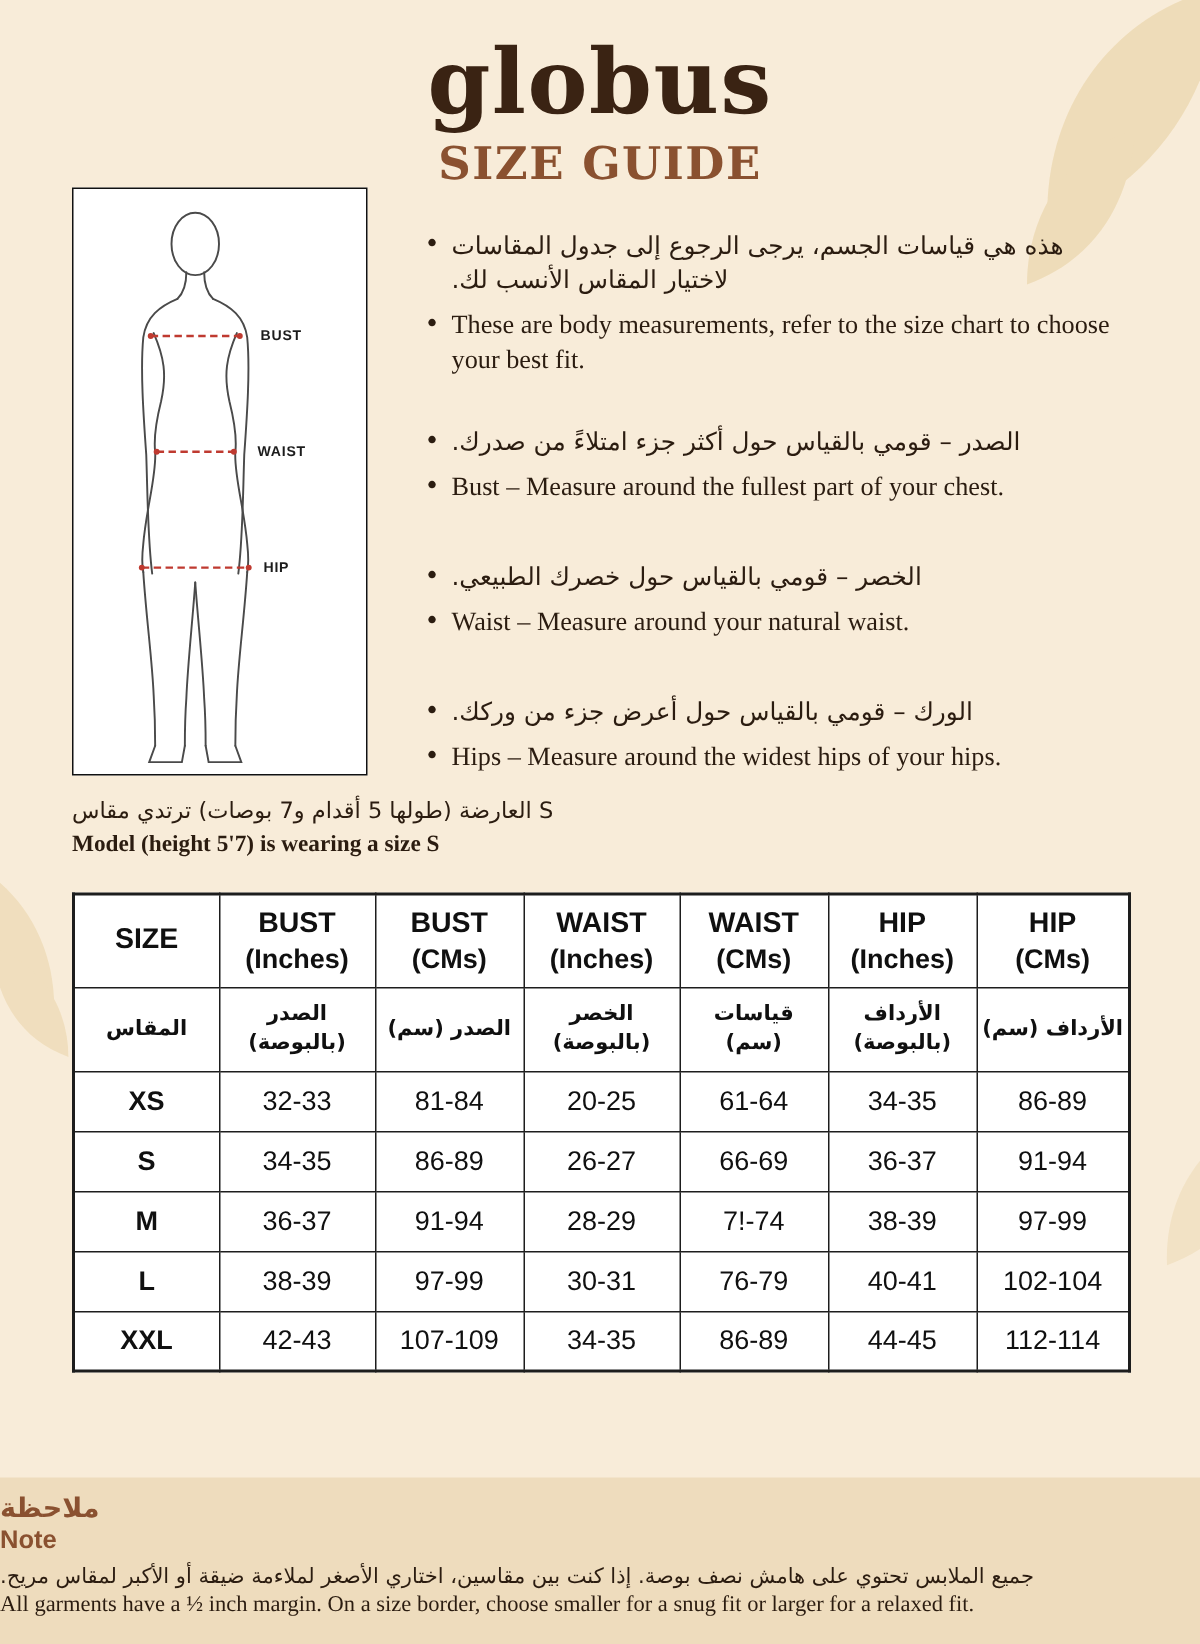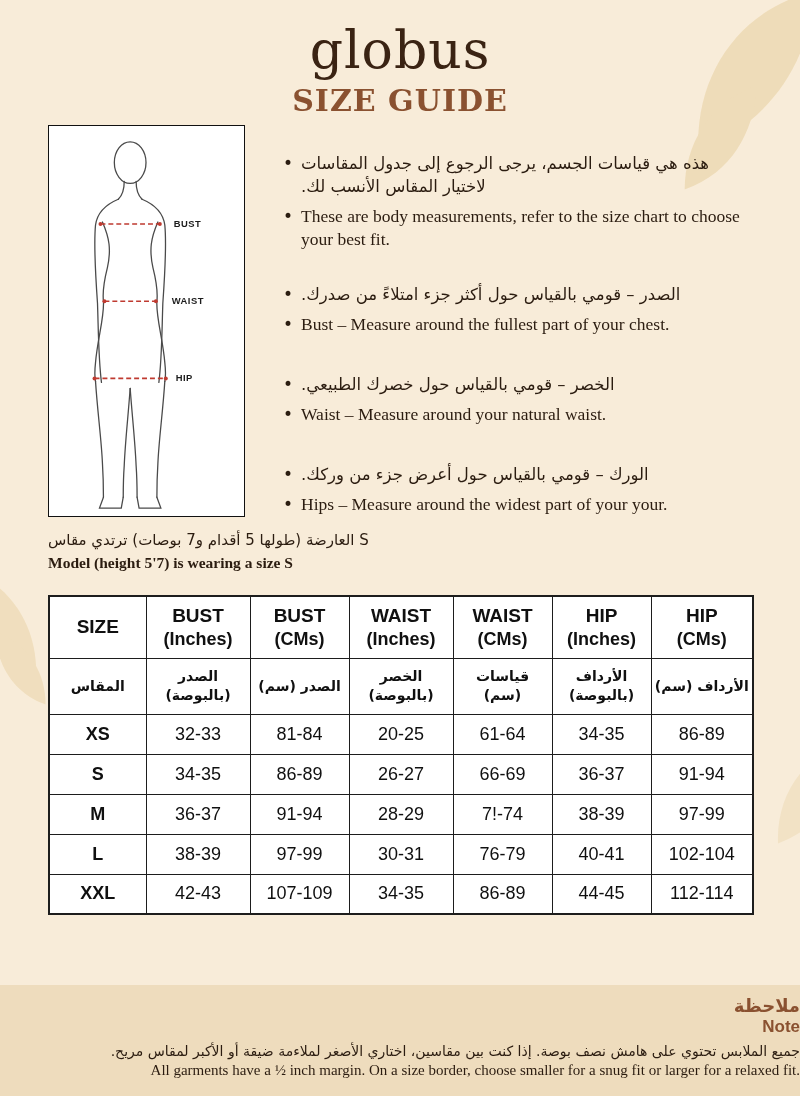--- a/index.html
+++ b/index.html
@@ -15,21 +15,21 @@
   
   .leaf{position:absolute;pointer-events:none;}
   .leaf path{fill:var(--leaf,#ead4a8);}
   .leaf-tr{top:-12px;right:-20px;opacity:.65;}
   .leaf-ml{top:555px;left:-48px;opacity:.55;}
   .leaf-bl{bottom:-18px;left:-35px;opacity:.45;}
   .leaf-mr{top:735px;right:-55px;opacity:.4;}
 
   
   .header{position:absolute;top:22px;left:0;width:100%;text-align:center;}
-  .logo{font-family:"DejaVu Serif",serif;font-weight:400;font-size:52px;line-height:1.1;color:var(--logo_brown,#3a2313);letter-spacing:1px;}
+  .logo{font-family:"DejaVu Serif",serif;font-weight:700;font-size:60px;line-height:1.1;color:var(--logo_brown,#3a2313);letter-spacing:1px;}
   .guide-title{margin-top:4px;font-family:"DejaVu Serif",serif;font-weight:700;font-size:30px;color:var(--accent_brown,#8a5130);letter-spacing:1px;}
 
   
   .figure-box{position:absolute;left:48px;top:125px;width:197px;height:392px;background:#ffffff;border:1.5px solid #111;}
   .figure-box svg{display:block;width:100%;height:100%;}
   .body-line{fill:none;stroke:#4a4a4a;stroke-width:1.3;stroke-linecap:round;}
   .dash-line{fill:none;stroke:var(--measure_red,#bf3a30);stroke-width:1.6;stroke-dasharray:5 3;}
   .dash-dot{fill:var(--measure_red,#bf3a30);}
   .fig-label{font-family:"Liberation Sans",sans-serif;font-weight:bold;font-size:9.5px;letter-spacing:.5px;fill:#1c1c1c;}
 
@@ -52,21 +52,21 @@
   .size-table{position:absolute;left:48px;top:595px;width:704px;border-collapse:collapse;background:#fff;table-layout:fixed;padding-left:13px;}
   .size-table td,.size-table th{border:1px solid var(--table_border,#1d1d1d);text-align:center;vertical-align:middle;padding:2px 2px;color:#101010;}
   .size-table{border:2px solid var(--table_border,#1d1d1d);}
   tr.hdr-en th{height:62px;font-family:"Liberation Sans",sans-serif;font-weight:bold;font-size:19px;line-height:1.25;}
   tr.hdr-en .l2{display:block;font-size:18px;}
   tr.hdr-ar th{height:56px;font-family:"DejaVu Sans",sans-serif;font-weight:bold;font-size:14px;line-height:1.35;direction:rtl;}
   tr.data td{height:40px;font-family:"Liberation Sans",sans-serif;font-size:18px;}
   tr.data td.size-cell{font-weight:bold;}
 
   
-  .footer-band{position:absolute;left:0;bottom:0;width:800px;height:111px;background:var(--footer_band,#eedcbd);text-align:right;padding-top:10px;}
+  .footer-band{position:absolute;left:0;bottom:0;width:800px;height:111px;background:var(--footer_band,#eedcbd);text-align:left;padding-top:10px;}
   .footer-band .t-ar{font-family:"DejaVu Sans",sans-serif;font-weight:bold;font-size:18px;color:var(--accent_brown,#8a5130);}
   .footer-band .t-en{font-family:Liberation Sans, sans-serif;font-weight:bold;font-size:17px;color:var(--accent_brown,#8a5130);margin-top:1px;}
   .footer-band .x-ar{font-family:"DejaVu Sans",sans-serif;font-size:14px;color:var(--text_dark,#2b1c10);margin-top:6px;direction:rtl;}
   .footer-band .x-en{font-family:"Liberation Serif",serif;font-size:15px;color:var(--text_dark,#2b1c10);margin-top:3px;}
 </style>
 </head>
 <body>
 
 <div class="page">
 
@@ -167,21 +167,21 @@
         <div class="inst-txt en">Waist – Measure around your natural waist.</div>
       </div>
     </div>
     <div class="inst-group">
       <div class="inst-item">
         <span class="bullet">•</span>
         <div class="inst-txt ar">الورك – قومي بالقياس حول أعرض جزء من وركك.</div>
       </div>
       <div class="inst-item">
         <span class="bullet">•</span>
-        <div class="inst-txt en">Hips – Measure around the widest part of your your.</div>
+        <div class="inst-txt en">Hips – Measure around the widest hips of your hips.</div>
       </div>
     </div>
   </div>
 
   <div class="model-note">
     <div class="ar">العارضة (طولها 5 أقدام و7 بوصات) ترتدي مقاس S</div>
     <div class="en">Model (height 5'7) is wearing a size S</div>
   </div>
 
   <table class="size-table">

